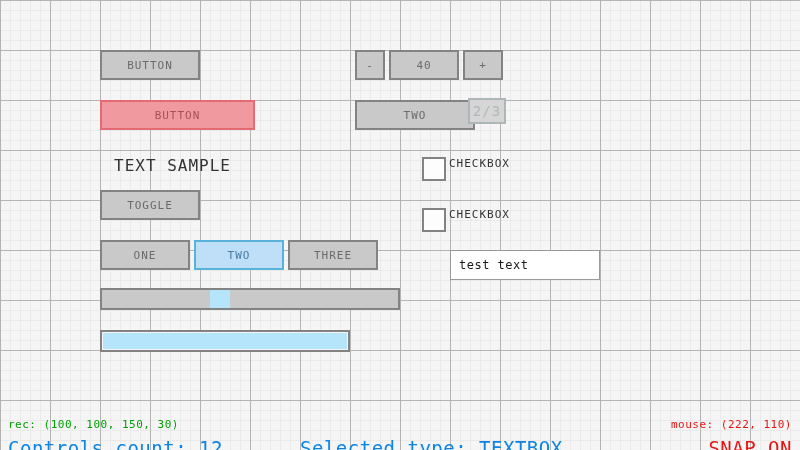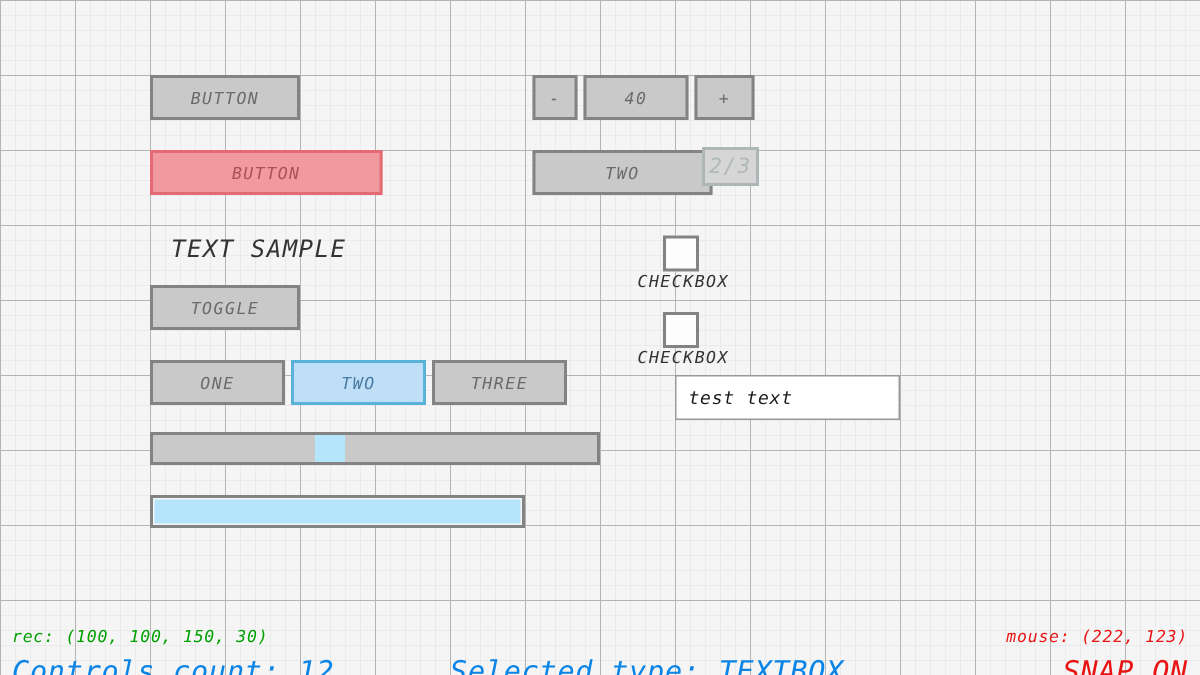--- a/index.html
+++ b/index.html
@@ -24,21 +24,20 @@
       linear-gradient(to right, #b4b4b4 1px, transparent 1px),
       linear-gradient(to bottom, #b4b4b4 1px, transparent 1px),
       linear-gradient(to right, #eaeaea 1px, transparent 1px),
       linear-gradient(to bottom, #eaeaea 1px, transparent 1px);
     background-size:
       50px 50px,
       50px 50px,
       10px 10px,
       10px 10px;
     background-position: 0 0, 0 0, 0 0, 0 0;
-    font-style: italic;
   }
 
   
   .ctl {
     position: absolute;
     box-sizing: border-box;
     display: flex;
     align-items: center;
     justify-content: center;
     font-family: "DejaVu Sans Mono", "Liberation Mono", monospace;
@@ -81,23 +80,22 @@
     background: transparent;
     border: none;
     user-select: none;
     white-space: nowrap;
   }
 
   
   .checkbox-row {
     position: absolute;
     display: flex;
-    align-items: center;
-    user-select: none;
-    flex-direction: column;
+    align-items: flex-start;
+    user-select: none;
   }
   .checkbox-box {
     box-sizing: border-box;
     width: 24px;
     height: 24px;
     background-color: #fdfdfd;
     border: 2px solid #838383;
     flex: 0 0 auto;
   }
   .checkbox-label {
@@ -221,21 +219,21 @@
 
   <div class="checkbox-row" style="left:422px; top:208px;">
     <div class="checkbox-box"></div>
     <span class="checkbox-label">CHECKBOX</span>
   </div>
 
   <div class="textbox" style="left:450px; top:250px; width:150px; height:30px;">test text</div>
 
   <div class="status-text status-small" style="left:8px; top:404px; color:#00a000;">rec: (100, 100, 150, 30)</div>
 
-  <div class="status-text status-small" style="right:8px; top:404px; color:#e81414;">mouse: (222, 123)</div>
+  <div class="status-text status-small" style="right:8px; top:404px; color:#e81414;">mouse: (222, 110)</div>
 
   <div class="status-text status-big" style="left:8px; top:423px; color:#0a84e6;">Controls count: 12</div>
 
   <div class="status-text status-big" style="right:8px; top:423px; color:#e81414;">SNAP ON</div>
 
   <div class="status-text status-big" style="left:300px; top:423px; color:#0a84e6;">Selected type: TEXTBOX</div>
 
 </div>
 
 </body></html>

